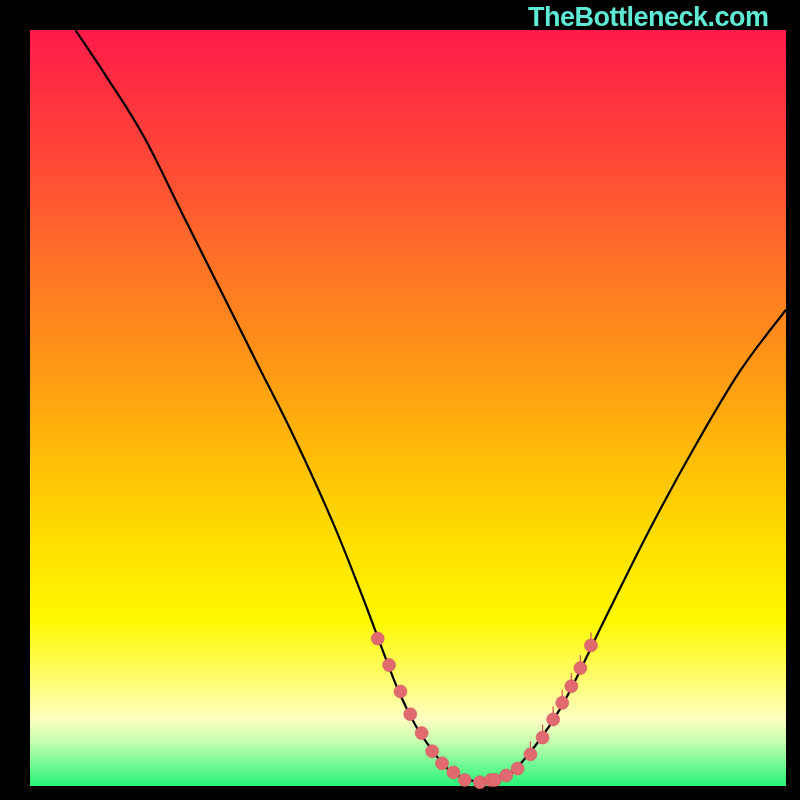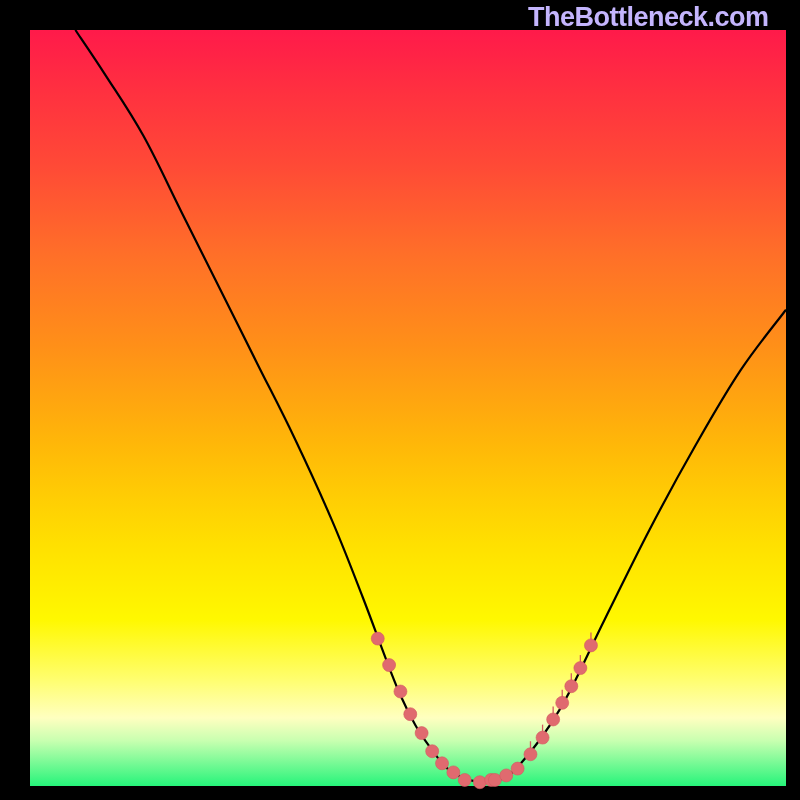--- a/index.html
+++ b/index.html
@@ -48,21 +48,21 @@
     pointer-events: none;
   }
 </style>
 </head>
 <body>
 
 <div class="outer">
 
   <div class="plot-bg" style="left:30px;top:30px;width:756px;height:756px;"></div>
 
-  <div class="watermark" style="left:528px;top:2px;color:#c4b5fd;font-size:27px;">TheBottleneck.com</div>
+  <div class="watermark" style="left:528px;top:2px;color:#5eead4;font-size:27px;">TheBottleneck.com</div>
 
   <svg class="curve" viewBox="0 0 800 800" preserveAspectRatio="none">
     <path id="curve-path" fill="none" stroke-width="2.2" d="M 75.36 30.00 C 80.80 38.16 93.35 56.31 105.60 75.36 C 117.85 94.41 129.79 111.35 143.40 135.84 C 157.01 160.33 167.59 184.22 181.20 211.44 C 194.81 238.66 205.39 259.82 219.00 287.04 C 232.61 314.26 243.19 335.42 256.80 362.64 C 270.41 389.86 280.99 409.66 294.60 438.24 C 308.21 466.82 320.15 492.82 332.40 521.40 C 344.65 549.98 353.11 572.51 362.64 597.00 C 372.17 621.49 378.52 639.79 385.32 657.48 C 392.12 675.17 395.00 683.03 400.44 695.28 C 405.88 707.53 410.12 715.99 415.56 725.52 C 421.00 735.05 425.24 740.72 430.68 748.20 C 436.12 755.68 440.36 761.93 445.80 767.10 C 451.24 772.27 455.48 774.34 460.92 776.93 C 466.36 779.51 470.60 780.92 476.04 781.46 C 481.48 782.01 484.36 781.86 491.16 779.95 C 497.96 778.05 501.59 783.40 513.84 770.88 C 526.09 758.36 542.87 737.62 559.20 710.40 C 575.53 683.18 588.23 652.34 604.56 619.68 C 620.89 587.02 633.59 560.26 649.92 528.96 C 666.25 497.66 678.95 474.38 695.28 445.80 C 711.61 417.22 724.31 394.69 740.64 370.20 C 756.97 345.71 777.84 320.61 786.00 309.72" stroke="#000000"></path>
     <g id="markers-left">
         <circle cx="377.76" cy="638.58" r="6.5" fill="#e06a6f" stroke="#d45a60" stroke-width="0.6"></circle>
         <circle cx="389.10" cy="665.04" r="6.5" fill="#e06a6f" stroke="#d45a60" stroke-width="0.6"></circle>
         <circle cx="400.44" cy="691.50" r="6.5" fill="#e06a6f" stroke="#d45a60" stroke-width="0.6"></circle>
         <circle cx="410.27" cy="714.18" r="6.5" fill="#e06a6f" stroke="#d45a60" stroke-width="0.6"></circle>
         <circle cx="421.61" cy="733.08" r="6.5" fill="#e06a6f" stroke="#d45a60" stroke-width="0.6"></circle>
         <circle cx="432.19" cy="751.22" r="6.5" fill="#e06a6f" stroke="#d45a60" stroke-width="0.6"></circle>

